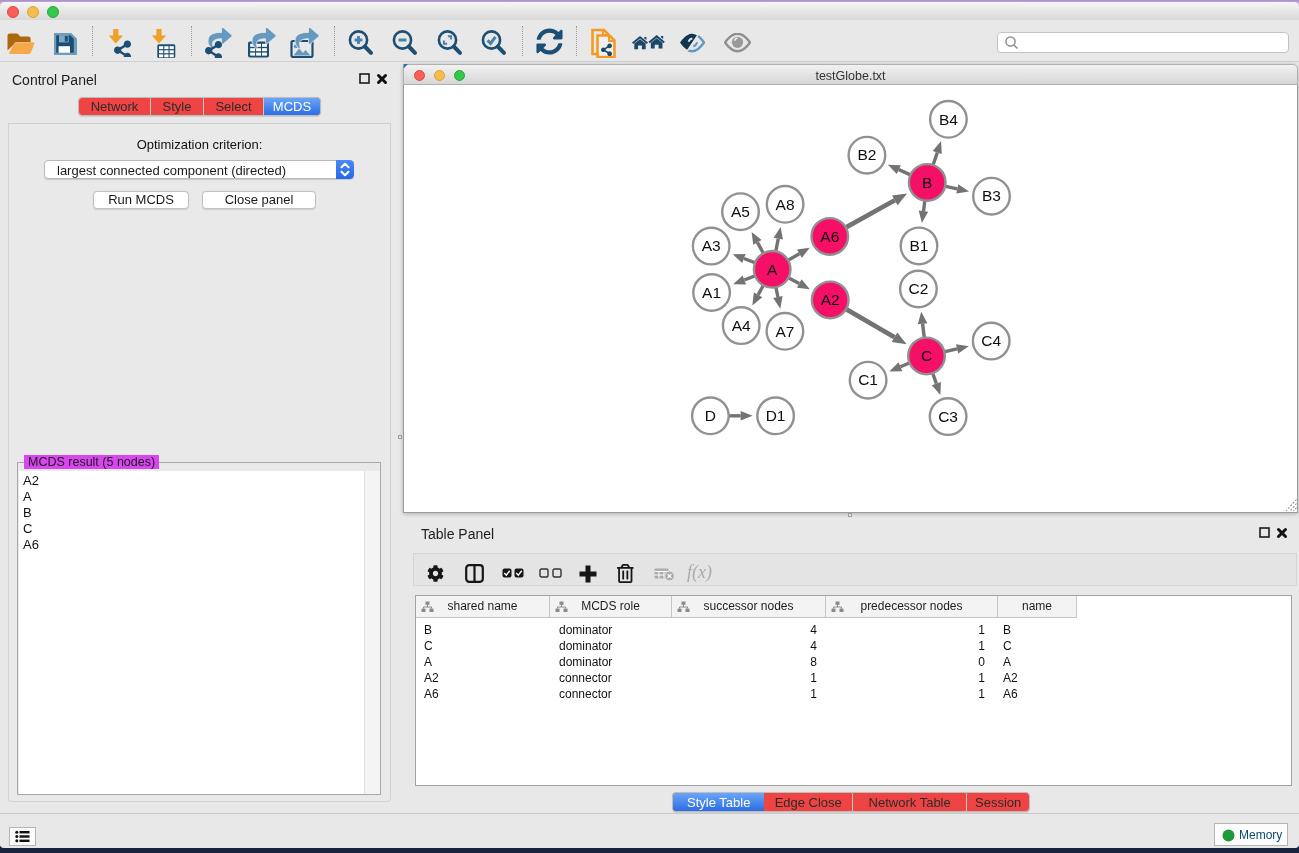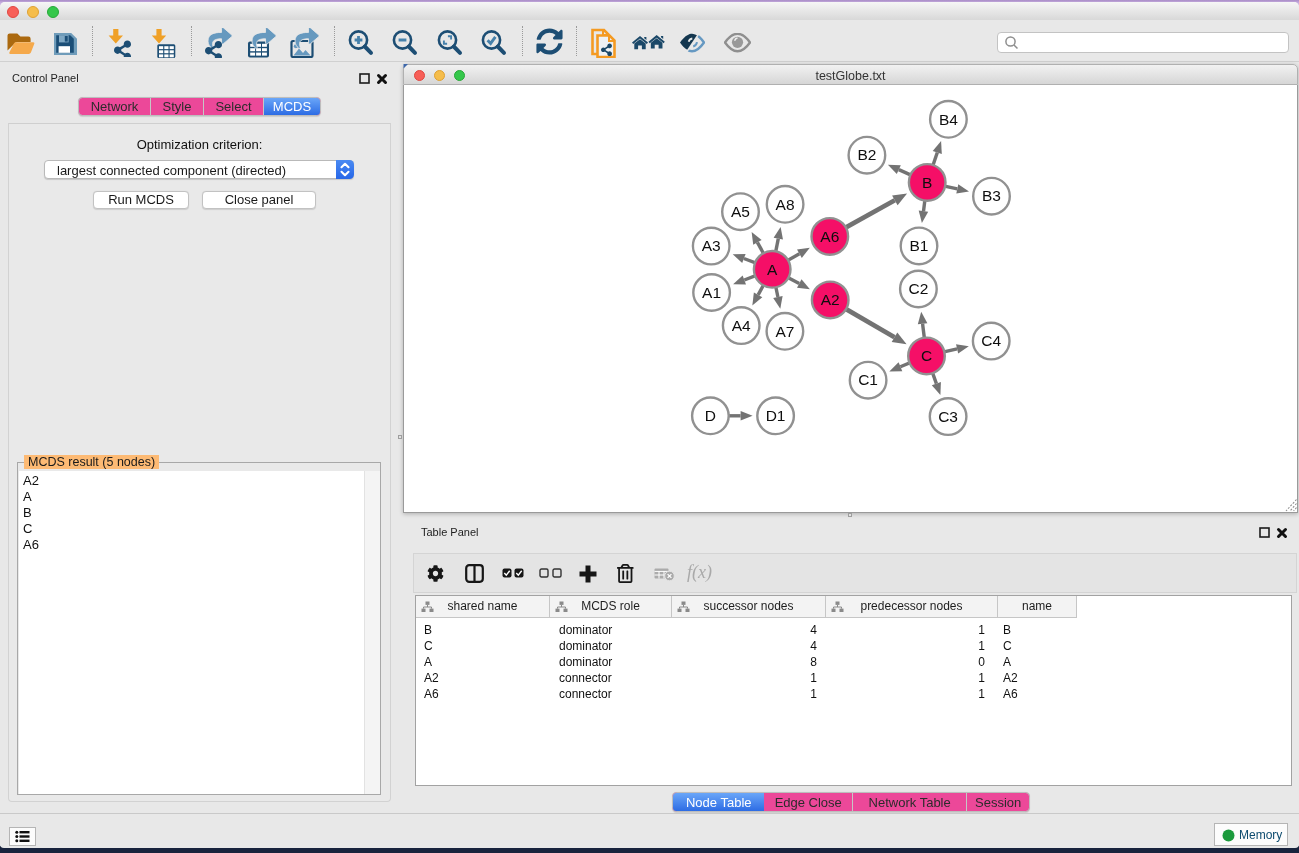--- a/index.html
+++ b/index.html
@@ -18,41 +18,41 @@
 
 #toolbar { position:absolute; left:0; top:18px; width:1299px; height:42px;
   background:#e8e8e8; border-bottom:1px solid #d0d0d0; }
 .tsep { position:absolute; top:6px; height:30px; width:0;
   border-left:1px dotted #9a9a9a; }
 .ticon { position:absolute; top:7px; }
 #searchbox { position:absolute; left:997px; top:12px; width:292px; height:21px;
   background:#fff; border:1px solid #c3c3c3; border-radius:4px; }
 
 #cpanel { position:absolute; left:0; top:60px; width:399px; height:751px; background:#e8e8e8; }
-.paneltitle { font-size:11px; color:#1e1e1e; }
+.paneltitle { font-size:14px; color:#1e1e1e; }
 .seg { position:absolute; display:flex; font-size:13px; color:#2c2c2c;
-  border:1px solid #bdbdbd; border-radius:4.5px; background:#ec4899; overflow:hidden;
+  border:1px solid #bdbdbd; border-radius:4.5px; background:#ef4444; overflow:hidden;
   box-shadow:0 0.5px 1px rgba(0,0,0,.12); }
 .seg > div { display:flex; align-items:center; justify-content:center;
   border-right:1px solid #c6c6c6; height:100%; }
 .seg > div:last-child { border-right:none; }
 .seg > div.sel { background:linear-gradient(#6aa6f8,#2d6ce4); color:#fff; border-right:none; }
 #cbody { position:absolute; left:8px; top:61px; width:383px; height:679px;
   background:#e9e9e9; border:1px solid #d2d2d2; border-top:1px solid #cfcfcf; border-radius:0 0 4px 4px; }
 #combo { position:absolute; left:35px; top:36px; width:310px; height:19px;
   background:#fff; border:1px solid #b9b9b9; border-radius:4px;
   box-shadow:0 1px 1px rgba(0,0,0,.15); font-size:13px; color:#1a1a1a; }
 #combo .cap { position:absolute; right:-1px; top:-1px; width:18px; height:19px;
   background:linear-gradient(#4a8af2,#2767e8); border-radius:0 4.5px 4.5px 0; }
 .pushbtn { position:absolute; height:18px; background:#fff; border:1px solid #c2c2c2;
   border-radius:4px; font-size:13px; color:#1a1a1a; text-align:center;
   box-shadow:0 0.5px 1px rgba(0,0,0,.12); line-height:16px; }
 #groupbox { position:absolute; left:8px; top:338px; width:364px; height:333px;
   border:1px solid #a8a8a8; }
-#groupbox .glabel { position:absolute; left:6px; top:-8px; background:#fdba74;
+#groupbox .glabel { position:absolute; left:6px; top:-8px; background:#d946ef;
   padding:0 4px; font-size:12.5px; color:#1a1a1a; }
 #glist { position:absolute; left:1px; top:8px; width:361px; height:323px;
   background:#fff; font-size:13px; color:#111; }
 #glist .sb { position:absolute; right:0; top:0; width:16px; height:100%;
   background:#f4f4f4; border-left:1px solid #e2e2e2; }
 
 #statusbar { position:absolute; left:0; top:811px; width:1299px; height:33px;
   background:#e8e8e8; border-top:1px solid #c9c9c9; }
 #memb { position:absolute; left:1214px; top:9px; width:74px; height:23px;
   background:#fcfcfc; border:1px solid #b5b5b5; font-size:12px; color:#0c4a6e; }
@@ -63,21 +63,21 @@
   border-radius:5px 5px 0 0; box-shadow:0 1px 4px rgba(0,0,0,.25); }
 #nettitle { position:absolute; left:0; top:0; width:100%; height:21px;
   background:linear-gradient(#f2f2f2,#d6d6d6); border:1px solid #b0b0b0;
   border-radius:5px 5px 0 0; }
 #nettitle .t { position:absolute; width:100%; text-align:center; top:4px;
   font-size:12.5px; color:#333; }
 #netcanvas { position:absolute; left:0; top:21px; width:895px; height:428px;
   background:#fff; border:1px solid #9a9a9a; border-top:none; }
 
 #tpanel { position:absolute; left:405px; top:520px; width:894px; height:291px; background:#e8e8e8; }
-#ttoolbar { position:absolute; left:8px; top:31px; width:884px; height:40px;
+#ttoolbar { position:absolute; left:8px; top:31px; width:884px; height:33px;
   background:#e4e4e4; border:1px solid #d4d4d4; }
 #ttable { position:absolute; left:10px; top:73px; width:877px; height:191px;
   background:#fff; border:1px solid #a2a2a2; }
 .thead { position:absolute; left:0; top:0; height:22px; background:#f3f3f3;
   border-bottom:1px solid #c6c6c6; border-right:1px solid #c6c6c6;
   font-size:12px; color:#1d1d1d; text-align:center; line-height:21px; }
 .trow { position:absolute; font-size:12px; color:#111; height:16px; line-height:16px; }
 </style>
 </head>
 <body>
@@ -467,21 +467,21 @@
       <div class="trow" style="left:256px;top:74px;width:145px;text-align:right;">1</div>
       <div class="trow" style="left:410px;top:74px;width:159px;text-align:right;">1</div>
       <div class="trow" style="left:587px;top:74px;">A2</div>
       <div class="trow" style="left:8px;top:90px;">A6</div>
       <div class="trow" style="left:143px;top:90px;">connector</div>
       <div class="trow" style="left:256px;top:90px;width:145px;text-align:right;">1</div>
       <div class="trow" style="left:410px;top:90px;width:159px;text-align:right;">1</div>
       <div class="trow" style="left:587px;top:90px;">A6</div>
       </div>
     <div class="seg" style="left:267px;top:270px;width:358px;height:20px;">
-        <div class="sel" style="width:92px;">Node Table</div>
+        <div class="sel" style="width:92px;">Style Table</div>
         <div style="width:89px;">Edge Close</div>
         <div style="width:115px;">Network Table</div>
         <div style="width:62px;">Session</div>
       </div>
   </div>
   <div class="abs" style="left:398px;top:433px;width:4px;height:4px;background:#e2e2e2;border:1px solid #9e9e9e;"></div>
   <div class="abs" style="left:848px;top:511px;width:4px;height:4px;background:#e2e2e2;border:1px solid #9e9e9e;"></div>
   <svg class="abs" style="left:1285px;top:497px;" width="12" height="13">
       <path d="M11.5 0.5 L1 12 M11.5 4.5 L5 12 M11.5 8.5 L8.6 12" stroke="#8f8f8f" stroke-width="1.1" stroke-dasharray="2 1.5"></path>
     </svg>

